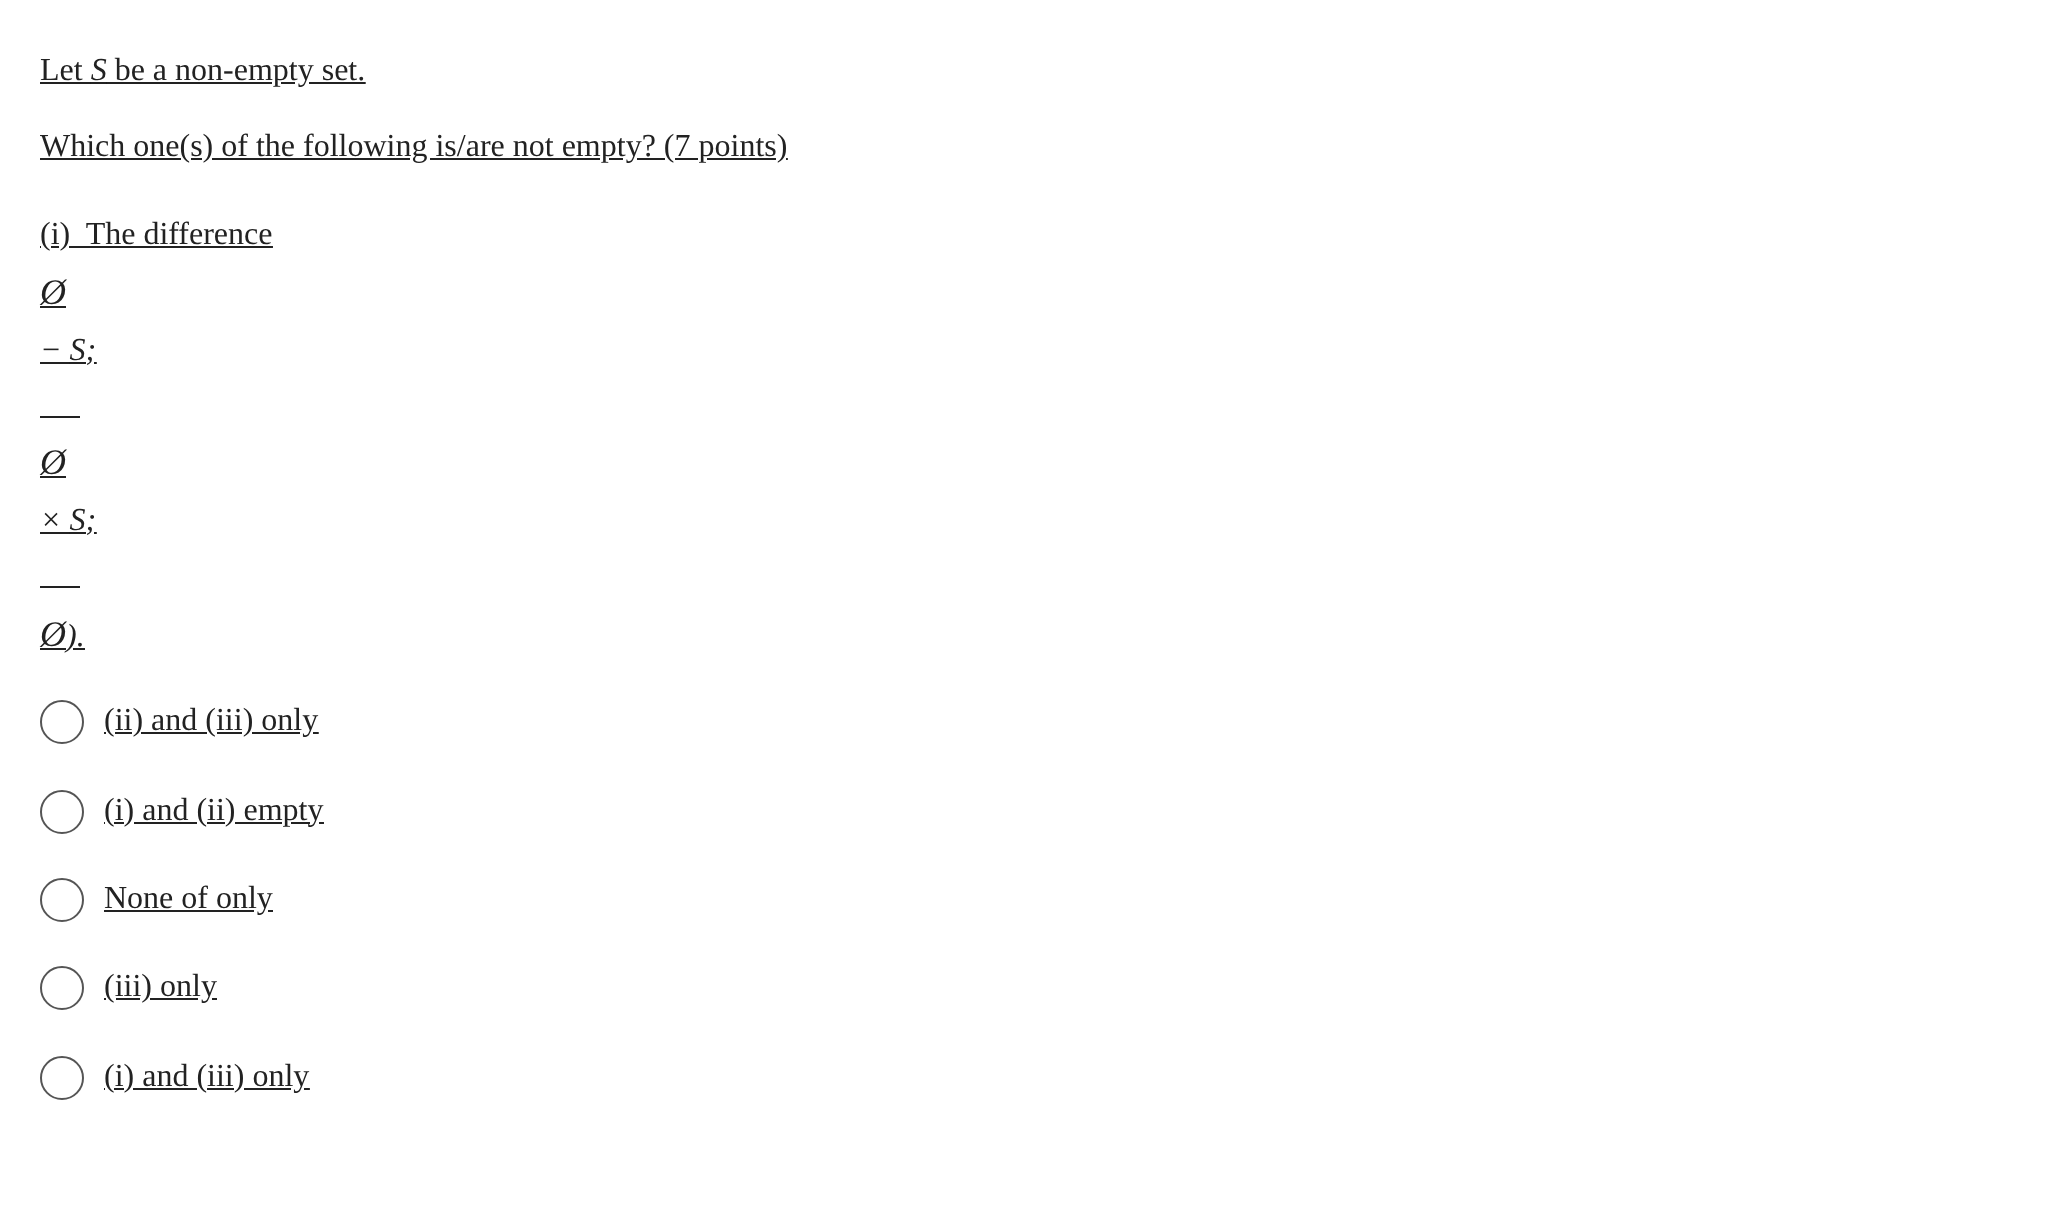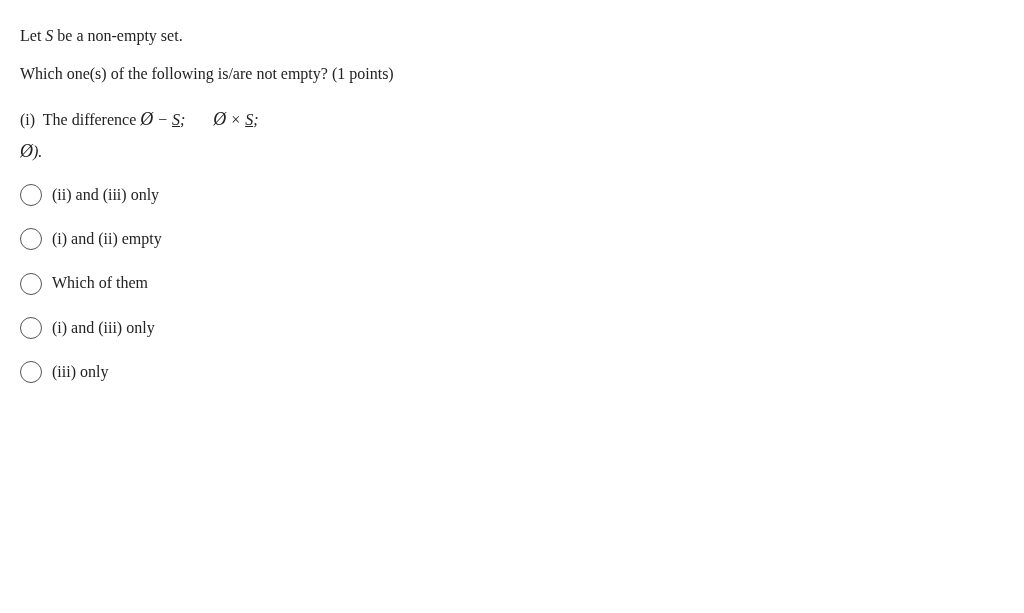--- a/index.html
+++ b/index.html
@@ -1,18 +1,19 @@
 <!DOCTYPE html>
 <html><head>
   <meta charset="utf-8">
   <style>
     * {
       box-sizing: border-box;
       margin: 0;
       padding: 0;
+      text-decoration: underline;
     }
 
     body {
       background: #ffffff;
       font-family: Georgia, 'Times New Roman', serif;
       font-size: 16px;
       color: #222222;
       padding: 24px 20px;
       width: 1024px;
       min-height: 613px;
@@ -35,20 +36,21 @@
     }
 
     .parts-line {
       margin-bottom: 6px;
       font-size: 16px;
       line-height: 1.7;
       display: flex;
       flex-wrap: wrap;
       align-items: baseline;
       gap: 0 4px;
+      flex-direction: column;
     }
 
     .parts-continuation {
       font-size: 16px;
       margin-bottom: 22px;
     }
 
     .math-italic {
       font-style: italic;
     }
@@ -85,21 +87,21 @@
 </head>
 <body>
 
 <div class="question-block">
 
   <p class="intro-text">
     Let <span class="math-italic">S</span> be a non-empty set.
   </p>
 
   <p class="question-text">
-    Which one(s) of the following is/are not empty? (1 points)
+    Which one(s) of the following is/are not empty? (7 points)
   </p>
 
   <div class="parts-line">
     <span>(i)&nbsp; The difference</span>
     <span style="font-style:italic;font-size:18px;">Ø</span>
     <span style="font-style:italic;">− <span style="text-decoration:underline;font-style:italic;">S</span>;</span>
     <span>&nbsp;&nbsp;&nbsp;&nbsp;&nbsp;</span>
     <span style="font-style:italic;font-size:18px;">Ø</span>
     <span style="font-style:italic;">× <span style="text-decoration:underline;font-style:italic;">S</span>;</span>
     <span>&nbsp;&nbsp;&nbsp;&nbsp;&nbsp;</span>
@@ -112,25 +114,25 @@
     <li class="option-item">
       <span class="radio-circle"></span>
       <span class="option-label">(ii) and (iii) only</span>
     </li>
     <li class="option-item">
       <span class="radio-circle"></span>
       <span class="option-label">(i) and (ii) empty</span>
     </li>
     <li class="option-item">
       <span class="radio-circle"></span>
-      <span class="option-label">Which of them</span>
+      <span class="option-label">None of only</span>
+    </li>
+    <li class="option-item">
+      <span class="radio-circle"></span>
+      <span class="option-label">(iii) only</span>
     </li>
     <li class="option-item">
       <span class="radio-circle"></span>
       <span class="option-label">(i) and (iii) only</span>
-    </li>
-    <li class="option-item">
-      <span class="radio-circle"></span>
-      <span class="option-label">(iii) only</span>
     </li>
   </ul>
 
 </div>
 
 </body></html>

